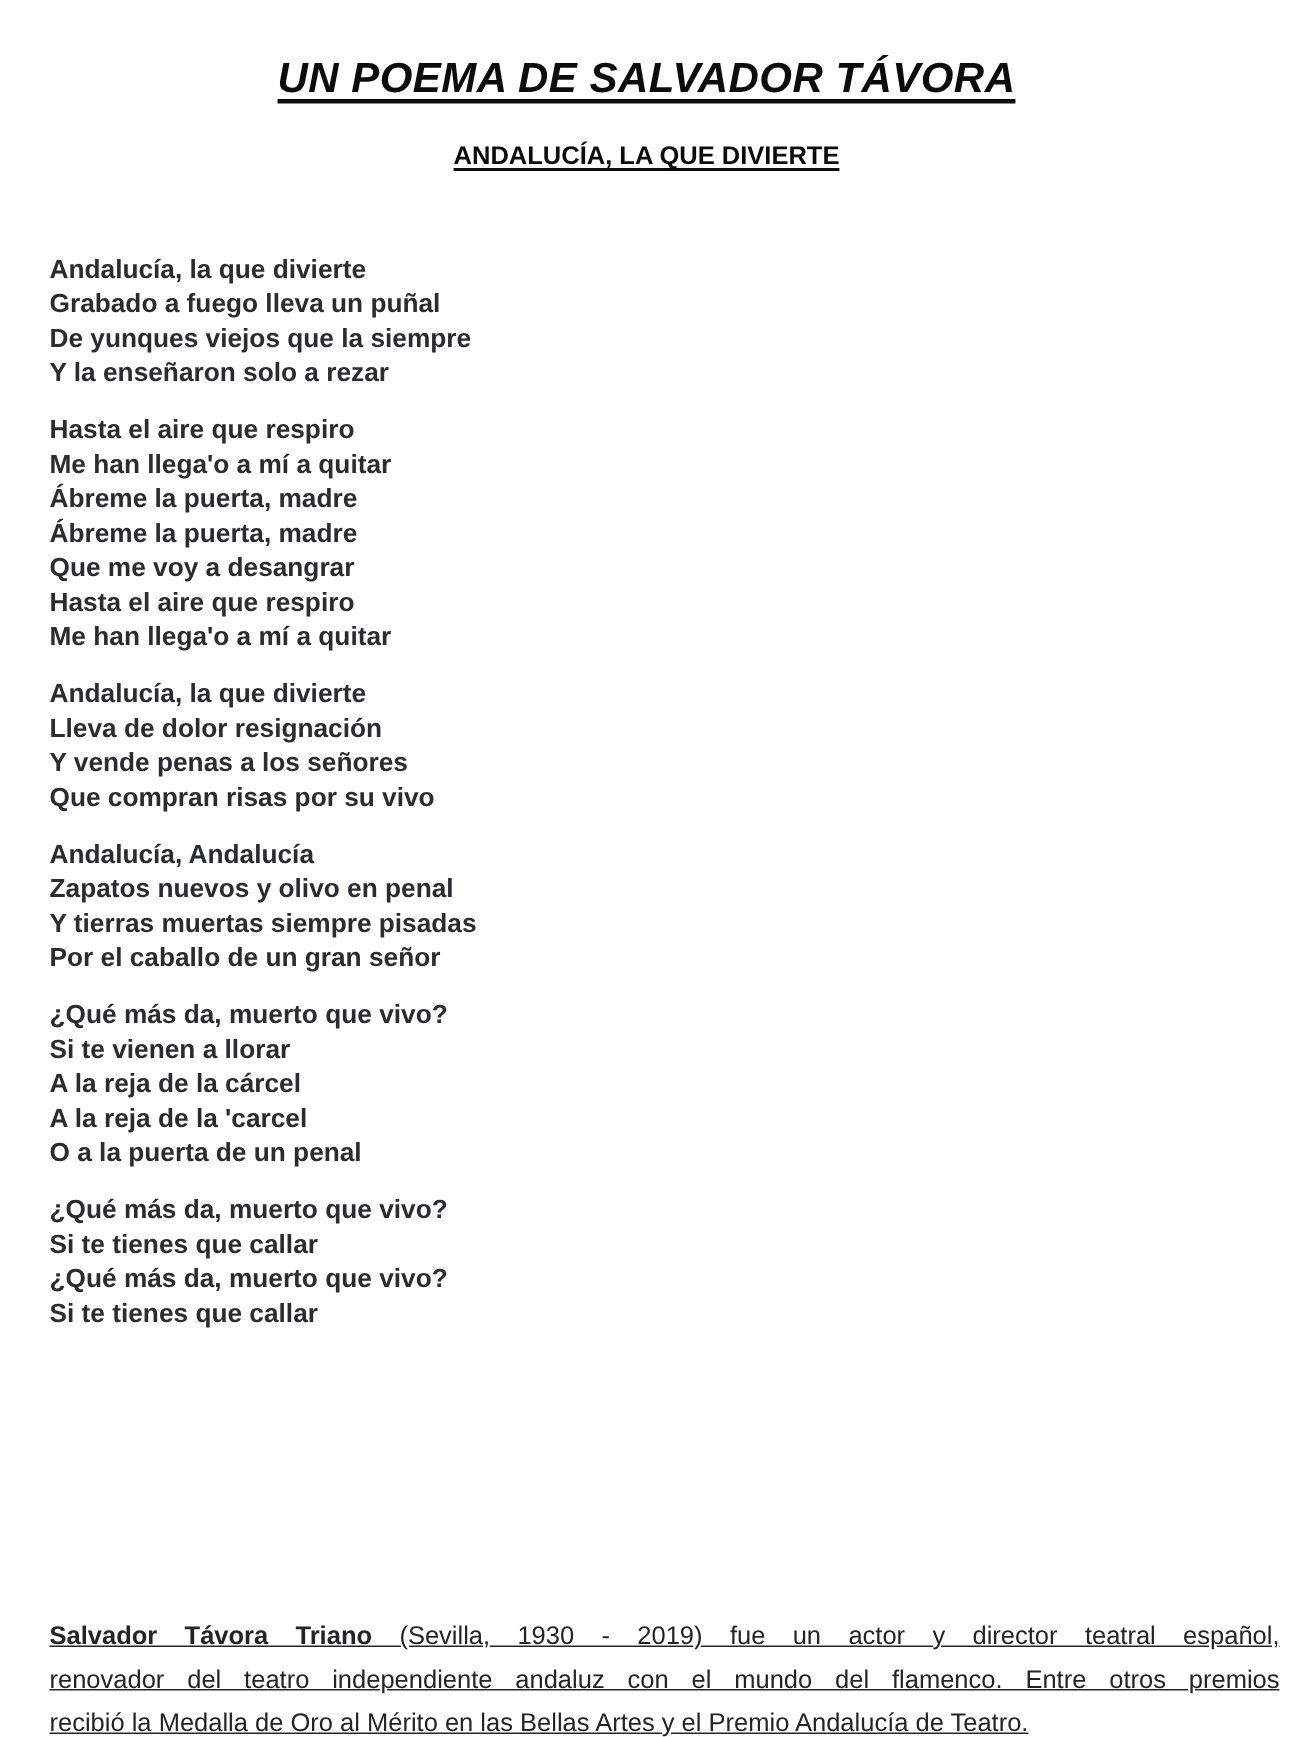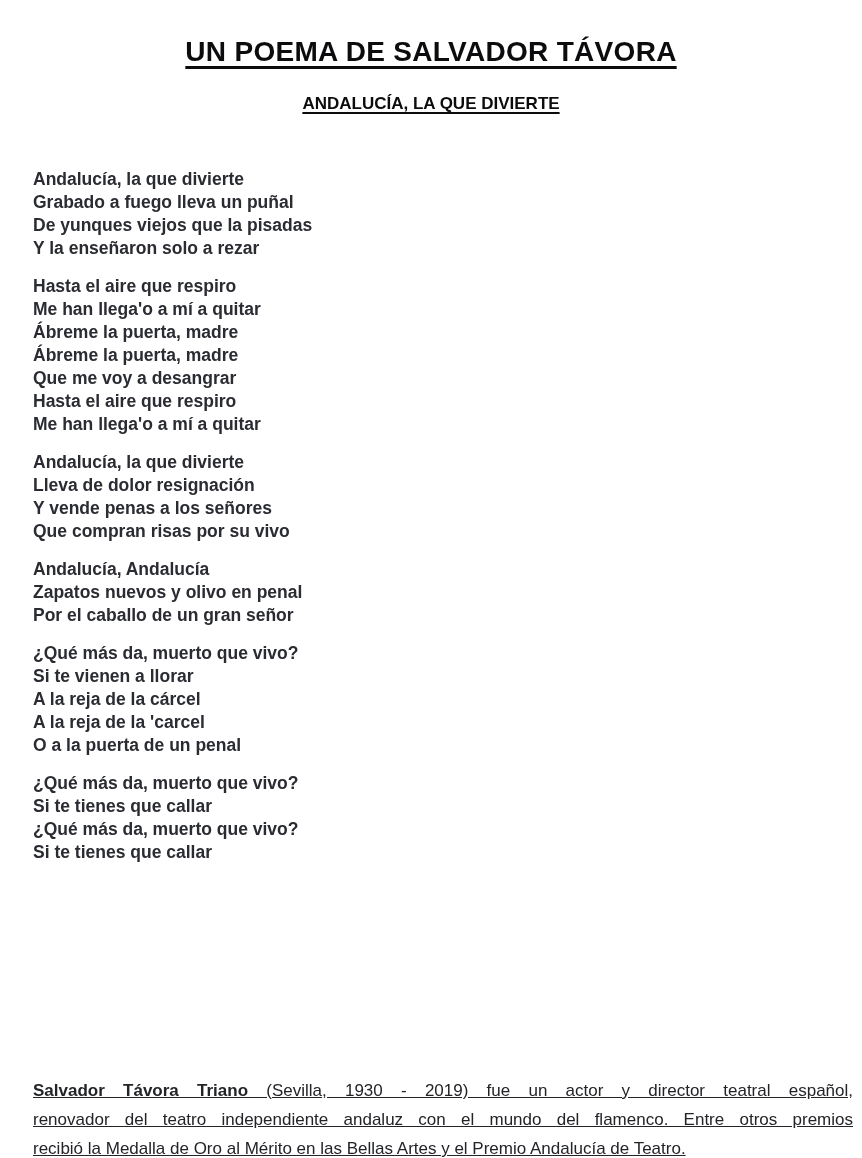--- a/index.html
+++ b/index.html
@@ -16,20 +16,21 @@
     inset: 0;
     background: #ffffff;
   }
   .doc-title {
     margin-top: 36px;
     text-align: center;
     font-size: 28px;
     font-weight: bold;
     letter-spacing: 0.3px;
     color: #0c0c0e;
+    font-style: italic;
   }
   .doc-title .u {
     text-decoration: underline;
     text-decoration-thickness: 3px;
     text-underline-offset: 5px;
   }
   .doc-subtitle {
     margin-top: 26px;
     text-align: center;
     font-size: 17px;
@@ -81,41 +82,42 @@
   </h1>
 
   <h2 class="doc-subtitle">
     <span class="u">ANDALUCÍA, LA QUE DIVIERTE</span>
   </h2>
 
   <div class="poem">
       <div class="stanza">
         <div class="poem-line">Andalucía, la que divierte</div>
         <div class="poem-line">Grabado a fuego lleva un puñal</div>
-        <div class="poem-line">De yunques viejos que la pisadas</div>
+        <div class="poem-line">De yunques viejos que la siempre</div>
         <div class="poem-line">Y la enseñaron solo a rezar</div>
       </div>
       <div class="stanza">
         <div class="poem-line">Hasta el aire que respiro</div>
         <div class="poem-line">Me han llega'o a mí a quitar</div>
         <div class="poem-line">Ábreme la puerta, madre</div>
         <div class="poem-line">Ábreme la puerta, madre</div>
         <div class="poem-line">Que me voy a desangrar</div>
         <div class="poem-line">Hasta el aire que respiro</div>
         <div class="poem-line">Me han llega'o a mí a quitar</div>
       </div>
       <div class="stanza">
         <div class="poem-line">Andalucía, la que divierte</div>
         <div class="poem-line">Lleva de dolor resignación</div>
         <div class="poem-line">Y vende penas a los señores</div>
         <div class="poem-line">Que compran risas por su vivo</div>
       </div>
       <div class="stanza">
         <div class="poem-line">Andalucía, Andalucía</div>
         <div class="poem-line">Zapatos nuevos y olivo en penal</div>
+        <div class="poem-line">Y tierras muertas siempre pisadas</div>
         <div class="poem-line">Por el caballo de un gran señor</div>
       </div>
       <div class="stanza">
         <div class="poem-line">¿Qué más da, muerto que vivo?</div>
         <div class="poem-line">Si te vienen a llorar</div>
         <div class="poem-line">A la reja de la cárcel</div>
         <div class="poem-line">A la reja de la 'carcel</div>
         <div class="poem-line">O a la puerta de un penal</div>
       </div>
       <div class="stanza">

